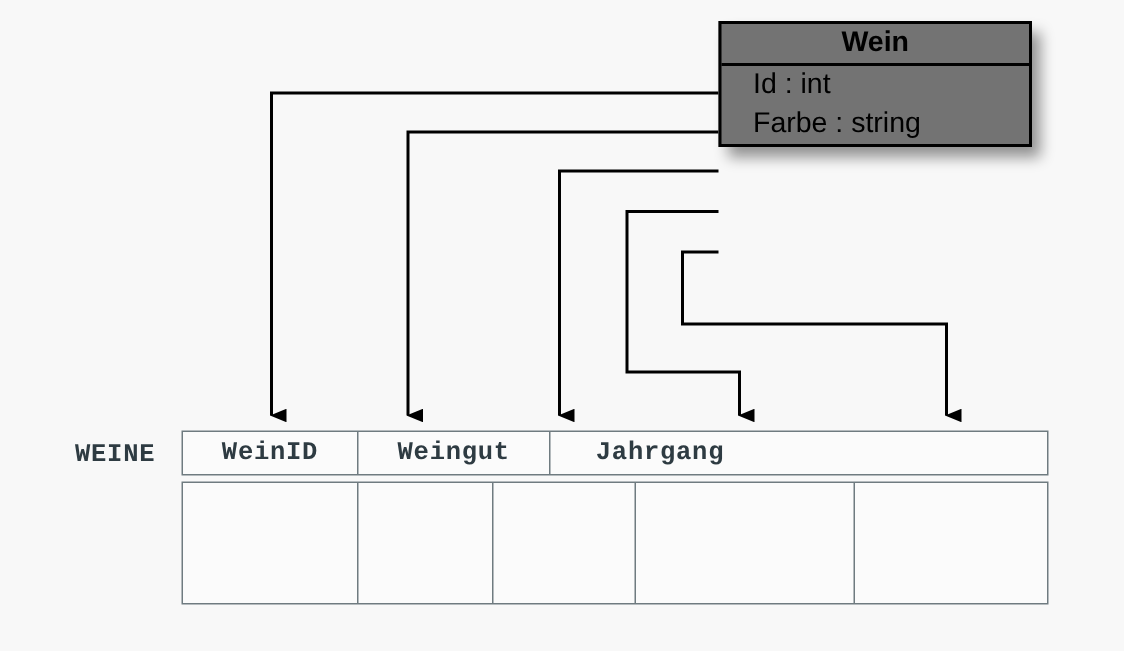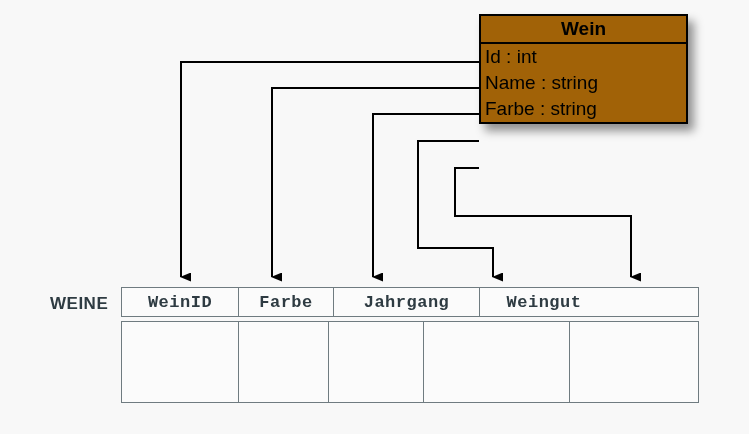--- a/index.html
+++ b/index.html
@@ -19,61 +19,61 @@
     height: 434px;
   }
 
   
   #uml-class {
     position: absolute;
     left: 479px;
     top: 14px;
     width: 209px;
     box-sizing: border-box;
-    background: #a16207;
+    background: #737373;
     border: 2px solid #000000;
     box-shadow: 6px 7px 9px rgba(0,0,0,0.42);
     z-index: 5;
   }
   #uml-class-name {
     text-align: center;
     font-weight: bold;
     font-size: 19px;
     line-height: 26px;
     height: 26px;
     color: #000;
     border-bottom: 2px solid #000;
     font-family: "Liberation Sans", sans-serif;
   }
   .uml-attr {
     font-size: 19px;
     line-height: 26px;
     height: 26px;
-    padding-left: 4px;
+    padding-left: 21px;
     color: #000;
     white-space: nowrap;
     font-family: "Liberation Sans", sans-serif;
   }
 
   
   #connectors {
     position: absolute;
     left: 0;
     top: 0;
     width: 749px;
     height: 434px;
     z-index: 2;
   }
 
   
   #table-label {
     position: absolute;
     left: 50px;
     top: 294px;
-    font-family: Liberation Sans, sans-serif;
+    font-family: Liberation Mono, monospace;
     font-weight: bold;
     font-size: 17px;
     line-height: 20px;
     color: #2e3b42;
     letter-spacing: 0.5px;
     z-index: 4;
   }
   #rel-table {
     position: absolute;
     left: 121px;
@@ -129,33 +129,31 @@
     <path fill="none" stroke="#000000" stroke-width="2" marker-end="url(#arrowhead)" d="M 479 88 L 272 88 L 272 277"></path>
     <path fill="none" stroke="#000000" stroke-width="2" marker-end="url(#arrowhead)" d="M 479 114 L 373 114 L 373 277"></path>
     <path fill="none" stroke="#000000" stroke-width="2" marker-end="url(#arrowhead)" d="M 479 141 L 418 141 L 418 248 L 493 248 L 493 277"></path>
     <path fill="none" stroke="#000000" stroke-width="2" marker-end="url(#arrowhead)" d="M 479 168 L 455 168 L 455 216 L 631 216 L 631 277"></path>
   </svg>
 
   <div id="uml-class">
     <div id="uml-class-name">Wein</div>
     <div>
       <div class="uml-attr">Id : int</div>
-      <div class="uml-attr">Name : string</div>
       <div class="uml-attr">Farbe : string</div>
     </div>
   </div>
 
   <div id="table-label">WEINE</div>
 
   <div id="rel-table">
     <div class="rel-row" id="rel-header-row">
       <div class="rel-cell c0">WeinID</div>
-      <div class="rel-cell c2">Farbe</div>
+      <div class="rel-cell c4">Weingut</div>
       <div class="rel-cell c3">Jahrgang</div>
-      <div class="rel-cell c4">Weingut</div>
     </div>
     <div class="rel-row" id="rel-body-row">
       <div class="rel-cell c0"></div>
       <div class="rel-cell c1"></div>
       <div class="rel-cell c2"></div>
       <div class="rel-cell c3"></div>
       <div class="rel-cell c4"></div>
     </div>
   </div>
 

